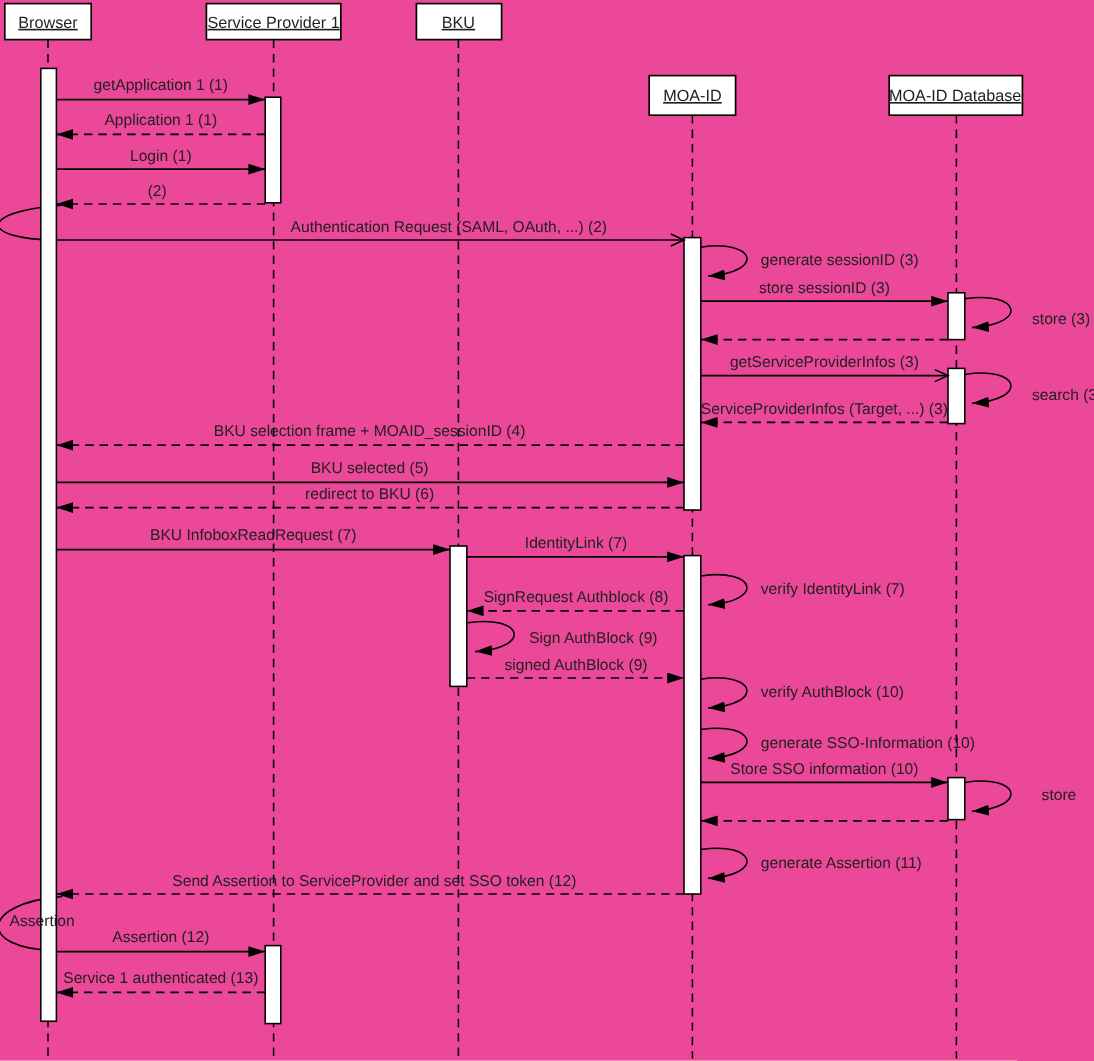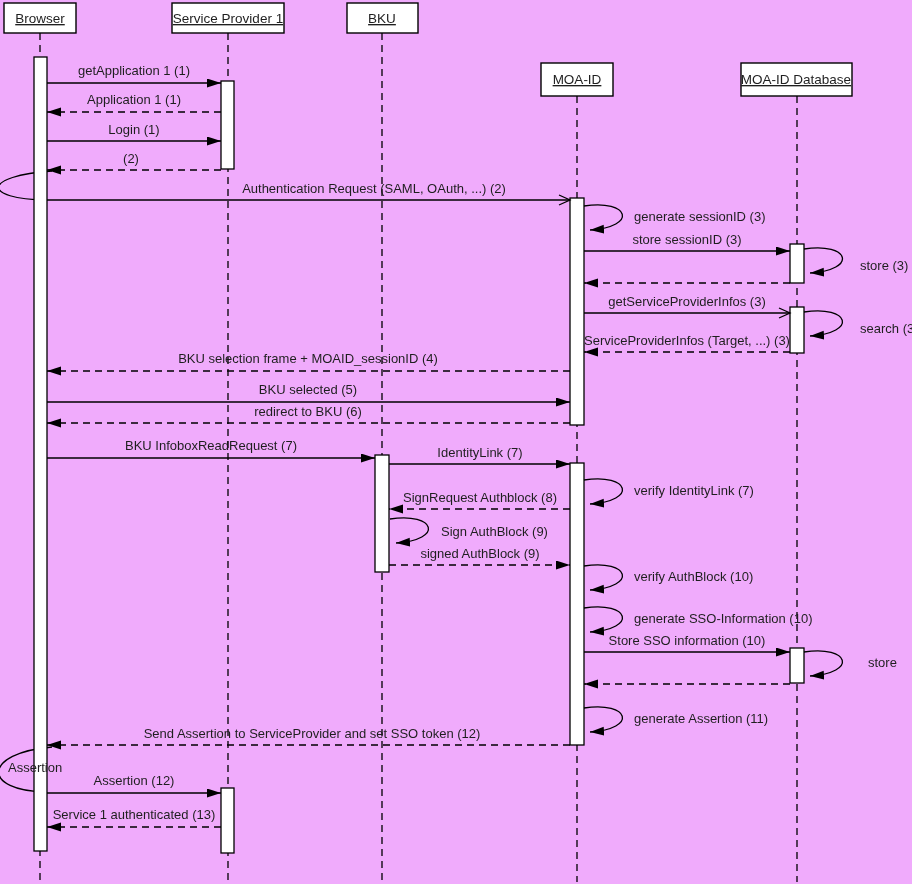--- a/index.html
+++ b/index.html
@@ -1,16 +1,16 @@
 <!DOCTYPE html>
 <html><head>
 <meta charset="utf-8">
 <style>
   html,body { margin:0; padding:0; background:#ffffff; }
-  .canvas { position:relative; width:912px; height:884px; background:#f0abfc; overflow:hidden; }
+  .canvas { position:relative; width:912px; height:884px; background:#ec4899; overflow:hidden; }
   svg { display:block; font-family:"Liberation Sans", sans-serif; }
   text { fill:#1f1f1f; font-size:13px; }
   .actor-title { font-size:13.5px; text-decoration:underline; }
   .msg-label { font-size:13px; }
   .lifeline { stroke:#000; stroke-width:1.3; stroke-dasharray:7 5; fill:none; }
   .bar { fill:#ffffff; stroke:#000; stroke-width:1.3; }
   .head-box { fill:#ffffff; stroke:#000; stroke-width:1.4; }
   .arrow { stroke:#000; stroke-width:1.4; fill:none; }
   .dashed { stroke-dasharray:7 5; }
   .loop { stroke:#000; stroke-width:1.3; fill:none; }

